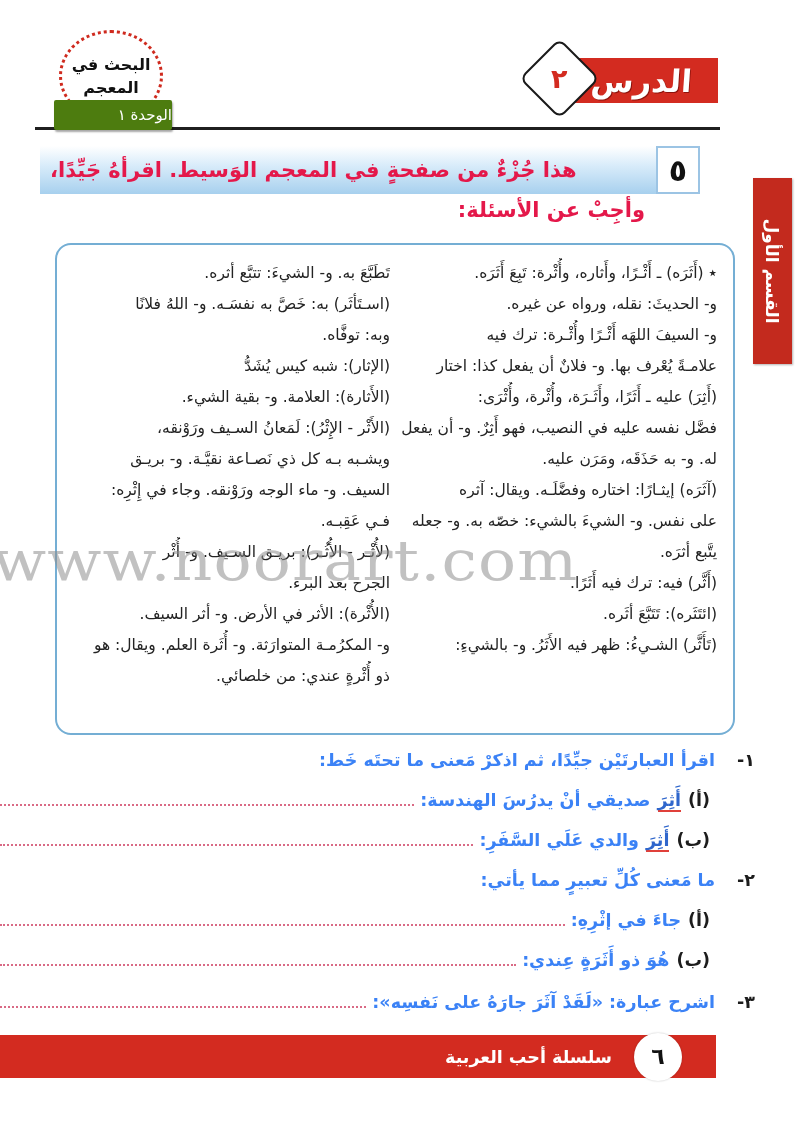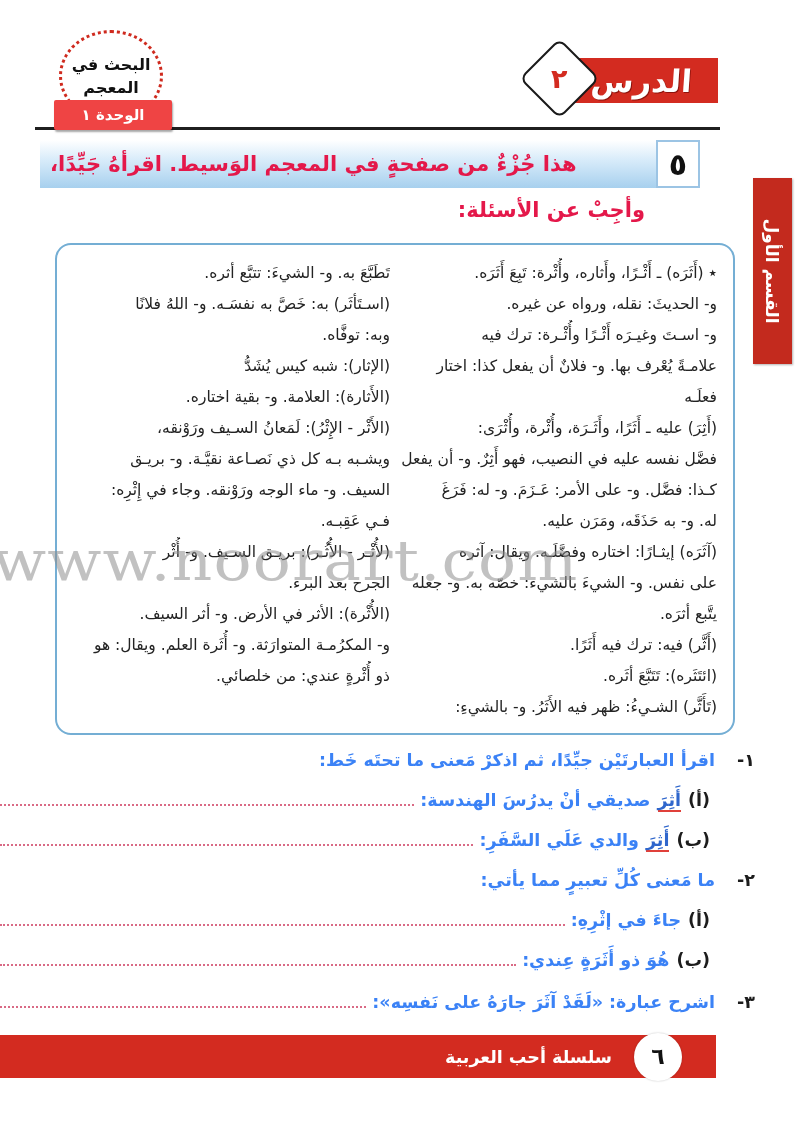--- a/index.html
+++ b/index.html
@@ -17,23 +17,23 @@
   .badge-wrap { position:absolute; left:50px; top:30px; width:122px; z-index:3; }
   .badge-circle {
     width:104px; height:92px; margin:0 auto;
     background:#fff; border:3px dotted #cf2a1e; border-radius:50%;
     display:flex; flex-direction:column; align-items:center; justify-content:center;
     font-weight:bold; font-size:16px; line-height:1.45; color:#111; text-align:center;
     position:relative; z-index:1;
   }
   .unit-bar {
     position:relative; z-index:2; margin-top:-22px;
-    width:118px; height:30px; background:#ef4444; border-radius:2px;
-    color:#fff; font-size:15px; font-weight:bold;
-    display:flex; align-items:center; justify-content:center;
+    width:118px; height:30px; background:#4d7c0f; border-radius:2px;
+    color:#fff; font-size:15px; font-weight:normal;
+    display:flex; align-items:center; justify-content:flex-start;
     box-shadow:1px 2px 2px rgba(0,0,0,.35);
   }
 
   
   .lesson-banner {
     position:absolute; top:58px; left:565px; width:153px; height:45px;
     background:#d32b20; display:flex; align-items:center; justify-content:center;
     z-index:1;
   }
   .lesson-banner span {
@@ -56,21 +56,21 @@
     background:#c32a1e; display:flex; align-items:center; justify-content:center;
     box-shadow:1px 1px 2px rgba(0,0,0,.3);
   }
   .section-tab span {
     transform:rotate(90deg); white-space:nowrap;
     color:#fff; font-weight:bold; font-size:17px; letter-spacing:1px;
   }
 
   
   .title-row {
-    position:absolute; top:140px; left:40px; width:660px; height:48px;
+    position:absolute; top:146px; left:40px; width:660px; height:48px;
     display:flex; flex-direction:row; direction:ltr; align-items:stretch;
   }
   .blue-bar {
     flex:1; background:linear-gradient(to bottom,#ffffff 0%,#d9ecfa 40%,#a7d0ee 100%);
     display:flex; align-items:center; justify-content:flex-end;
     padding:0 10px; direction:rtl;
   }
   .blue-bar span { color:#e4184a; font-weight:bold; font-size:21px; white-space:nowrap; }
   .num-box {
     width:44px; background:#fff; border:2px solid #9cc4e4;
@@ -167,40 +167,38 @@
   <div class="num-box">
     <span>٥</span>
   </div>
 </div>
 <div class="title-line2">وأجِبْ عن الأسئلة:</div>
 
 <div class="dict-box">
   <div class="dict-col">
       <div class="dline">٭ (أَثَرَه) ـ أَثْـرًا، وأَثاره، وأُثْرة: تَبِعَ أَثَرَه.</div>
       <div class="dline">و- الحديثَ: نقله، ورواه عن غيره.</div>
-      <div class="dline">و- اسـتَ وغيـرَه أَثْـرًا وأُثْـرة: ترك فيه</div>
+      <div class="dline">و- السيفَ اللهَه أَثْـرًا وأُثْـرة: ترك فيه</div>
       <div class="dline">علامـةً يُعْرف بها. و- فلانٌ أن يفعل كذا: اختار</div>
-      <div class="dline">فعلَـه</div>
       <div class="dline">(أَثِرَ) عليه ـ أَثَرًا، وأَثَـرَة، وأُثْرة، وأُثْرَى:</div>
       <div class="dline">فضَّل نفسه عليه في النصيب، فهو أَثِرٌ. و- أن يفعل</div>
-      <div class="dline">كـذا: فضَّل. و- على الأمر: عَـزَمَ. و- له: فَرَغَ</div>
       <div class="dline">له. و- به حَذَقَه، ومَرَن عليه.</div>
       <div class="dline">(آثَرَه) إيثـارًا: اختاره وفضَّلَـه. ويقال: آثره</div>
       <div class="dline">على نفس. و- الشيءَ بالشيء: خصّه به. و- جعله</div>
       <div class="dline">يتَّبع أثرَه.</div>
       <div class="dline">(أَثَّر) فيه: ترك فيه أَثَرًا.</div>
       <div class="dline">(ائتَثَره): تَتَبَّعَ أثَره.</div>
       <div class="dline">(تَأَثَّر) الشـيءُ: ظهر فيه الأَثَرُ. و- بالشيءِ:</div>
     </div>
   <div class="dict-col">
       <div class="dline">تَطَبَّعَ به. و- الشيءَ: تتبَّع أثره.</div>
       <div class="dline">(اسـتَأثَر) به: خَصَّ به نفسَـه. و- اللهُ فلانًا</div>
       <div class="dline">وبه: توفَّاه.</div>
       <div class="dline">(الإثار): شبه كيس يُشَدُّ</div>
-      <div class="dline">(الأَثارة): العلامة. و- بقية اختاره.</div>
+      <div class="dline">(الأَثارة): العلامة. و- بقية الشيء.</div>
       <div class="dline">(الأَثْر - الإِثْرُ): لَمَعانُ السـيف ورَوْنقه،</div>
       <div class="dline">ويشـبه بـه كل ذي نَصـاعة نقيَّـة. و- بريـق</div>
       <div class="dline">السيف. و- ماء الوجه ورَوْنقه. وجاء في إِثْرِه:</div>
       <div class="dline">فـي عَقِبـه.</div>
       <div class="dline">(لأُثْـر - الأُثُـر): بريـق السـيف. و- أُثْر</div>
       <div class="dline">الجرح بعد البرء.</div>
       <div class="dline">(الأُثْرة): الأثر في الأرض. و- أثر السيف.</div>
       <div class="dline">و- المكرُمـة المتوارَثة. و- أُثَرة العلم. ويقال: هو</div>
       <div class="dline">ذو أُثْرةٍ عندي: من خلصائي.</div>
     </div>

